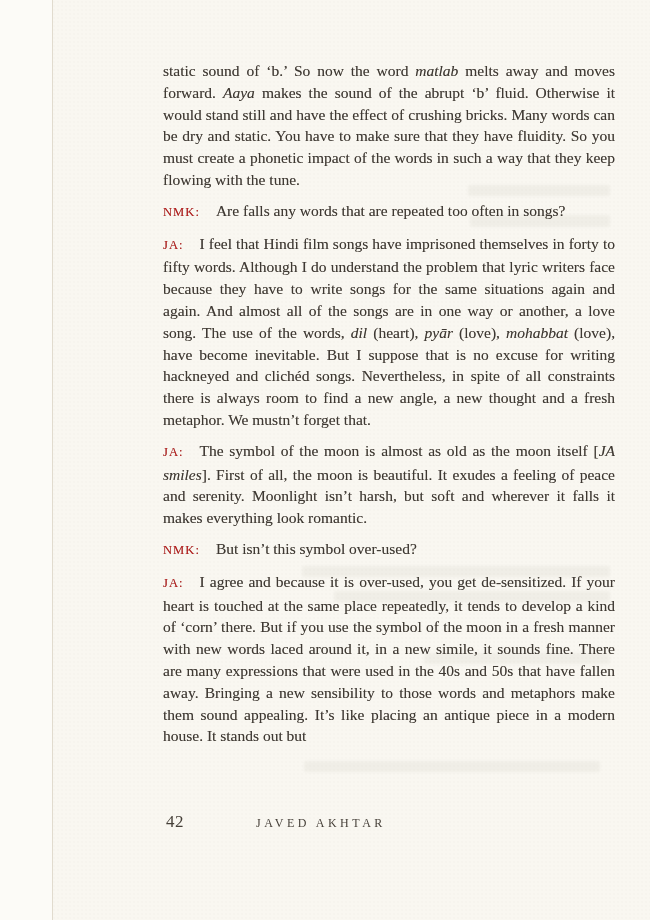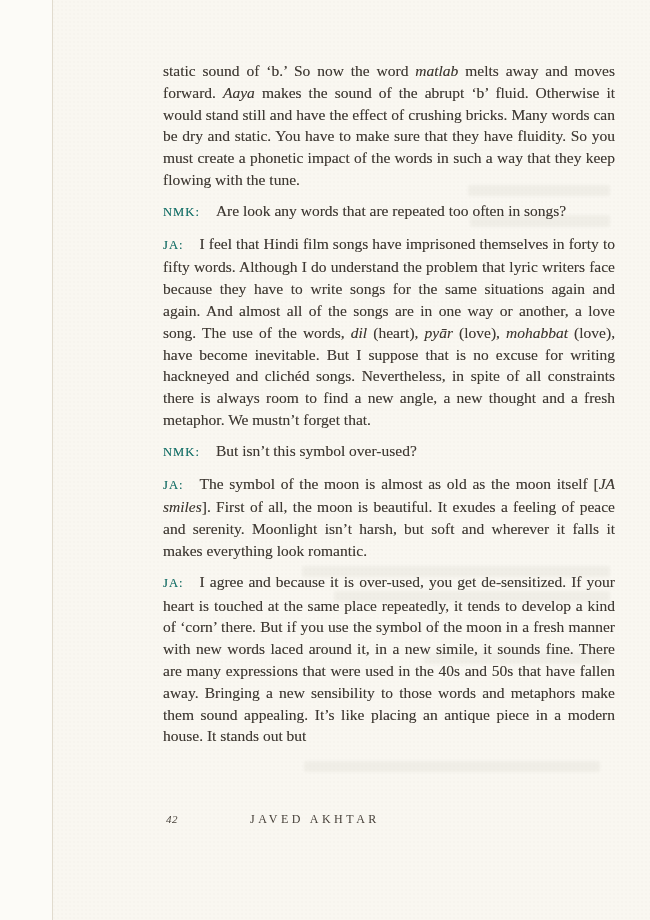--- a/index.html
+++ b/index.html
@@ -40,35 +40,34 @@
     text-align-last: left;
     text-shadow: 0 0 0.5px rgba(70,60,50,0.45);
   }
   .text-block p {
     margin: 0 0 9px 0;
   }
   .speaker {
     font-size: 12.6px;
     letter-spacing: 1px;
     margin-right: 16px;
-    color: #0f766e;
+    color: #b91c1c;
   }
   em { font-style: italic; }
   .footer {
     position: absolute;
     left: 166px;
     top: 812px;
     display: flex;
     align-items: baseline;
     color: #453f38;
   }
   .page-number {
-    font-size: 11px;
+    font-size: 17px;
     letter-spacing: 0.5px;
-    font-style: italic;
   }
   .running-footer {
     margin-left: 72px;
     font-size: 12px;
     letter-spacing: 3.5px;
   }
   .ghost {
     position: absolute;
     background: #a8a694;
     opacity: 0.10;
@@ -91,23 +90,23 @@
 
 <div class="ghost g1"></div>
 <div class="ghost g2"></div>
 <div class="ghost g3"></div>
 <div class="ghost g4"></div>
 <div class="ghost g5"></div>
 <div class="ghost g6"></div>
 
 <div class="text-block" id="dialogue">
     <p><span>static sound of ‘b.’ So now the word </span><em>matlab</em><span> melts away and moves forward. </span><em>Aaya</em><span> makes the sound of the abrupt ‘b’ fluid. Otherwise it would stand still and have the effect of crushing bricks. Many words can be dry and static. You have to make sure that they have fluidity. So you must create a phonetic impact of the words in such a way that they keep flowing with the tune.</span></p>
-    <p><span class="speaker">NMK:</span><span>Are look any words that are repeated too often in songs?</span></p>
+    <p><span class="speaker">NMK:</span><span>Are falls any words that are repeated too often in songs?</span></p>
     <p><span class="speaker">JA:</span><span>I feel that Hindi film songs have imprisoned themselves in forty to fifty words. Although I do understand the problem that lyric writers face because they have to write songs for the same situations again and again. And almost all of the songs are in one way or another, a love song. The use of the words, </span><em>dil</em><span> (heart), </span><em>pyār</em><span> (love), </span><em>mohabbat</em><span> (love), have become inevitable. But I suppose that is no excuse for writing hackneyed and clichéd songs. Nevertheless, in spite of all constraints there is always room to find a new angle, a new thought and a fresh metaphor. We mustn’t forget that.</span></p>
+    <p><span class="speaker">JA:</span><span>The symbol of the moon is almost as old as the moon itself [</span><em>JA smiles</em><span>]. First of all, the moon is beautiful. It exudes a feeling of peace and serenity. Moonlight isn’t harsh, but soft and wherever it falls it makes everything look romantic.</span></p>
     <p><span class="speaker">NMK:</span><span>But isn’t this symbol over-used?</span></p>
-    <p><span class="speaker">JA:</span><span>The symbol of the moon is almost as old as the moon itself [</span><em>JA smiles</em><span>]. First of all, the moon is beautiful. It exudes a feeling of peace and serenity. Moonlight isn’t harsh, but soft and wherever it falls it makes everything look romantic.</span></p>
     <p><span class="speaker">JA:</span><span>I agree and because it is over-used, you get de-sensitized. If your heart is touched at the same place repeatedly, it tends to develop a kind of ‘corn’ there. But if you use the symbol of the moon in a fresh manner with new words laced around it, in a new simile, it sounds fine. There are many expressions that were used in the 40s and 50s that have fallen away. Bringing a new sensibility to those words and metaphors make them sound appealing. It’s like placing an antique piece in a modern house. It stands out but</span></p>
   </div>
 
 <div class="footer">
   <span class="page-number">42</span>
   <span class="running-footer">JAVED AKHTAR</span>
 </div>
 
 </body></html>

